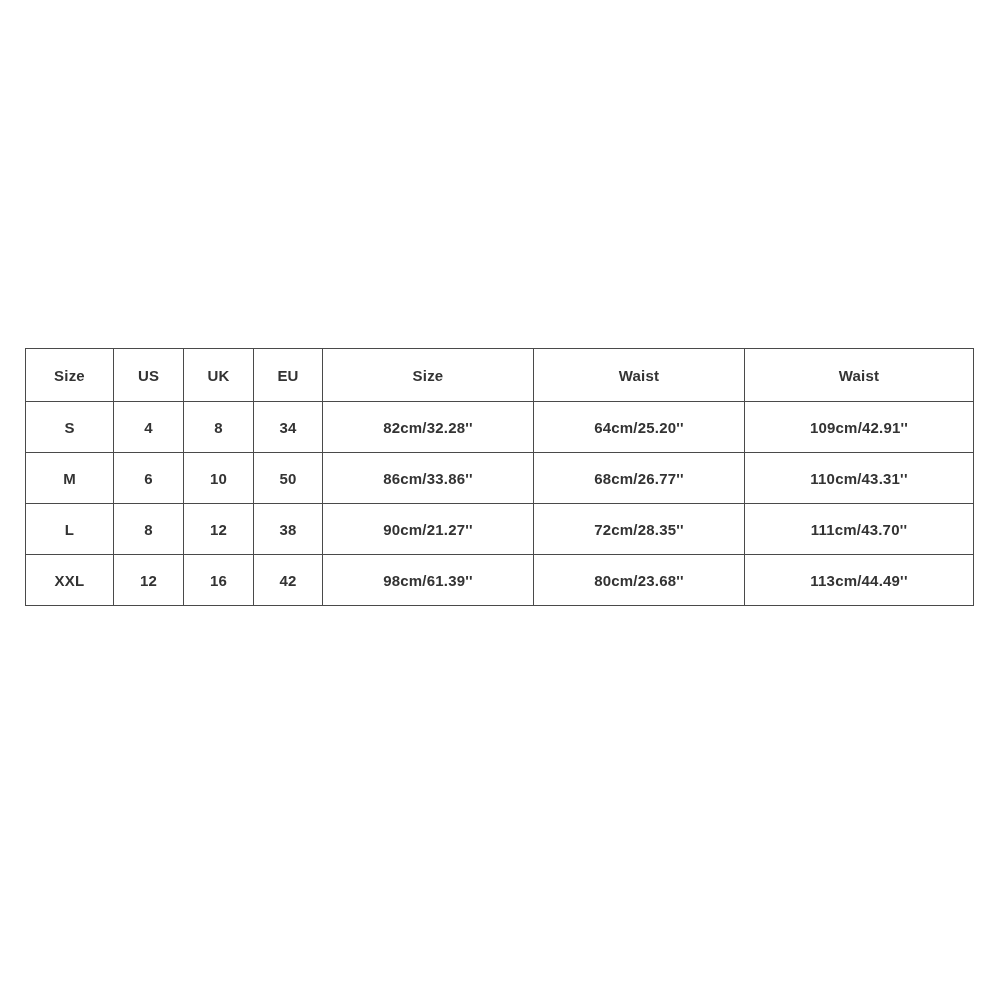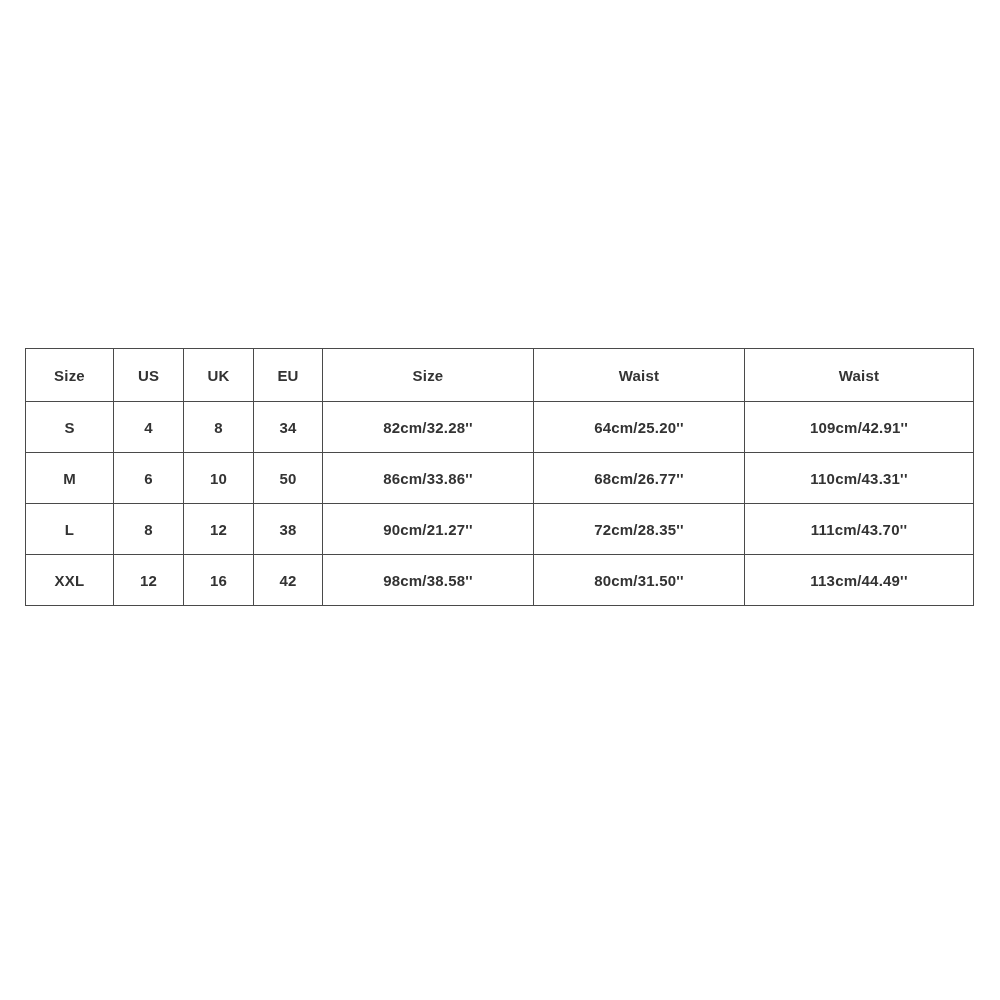--- a/index.html
+++ b/index.html
@@ -88,19 +88,19 @@
         <td>38</td>
         <td>90cm/21.27''</td>
         <td>72cm/28.35''</td>
         <td>111cm/43.70''</td>
       </tr>
       <tr>
         <td>XXL</td>
         <td>12</td>
         <td>16</td>
         <td>42</td>
-        <td>98cm/38.58''</td>
-        <td>80cm/31.50''</td>
+        <td>98cm/61.39''</td>
+        <td>80cm/23.68''</td>
         <td>113cm/44.49''</td>
       </tr>
     </tbody>
   </table>
 </div>
 
 </body></html>

